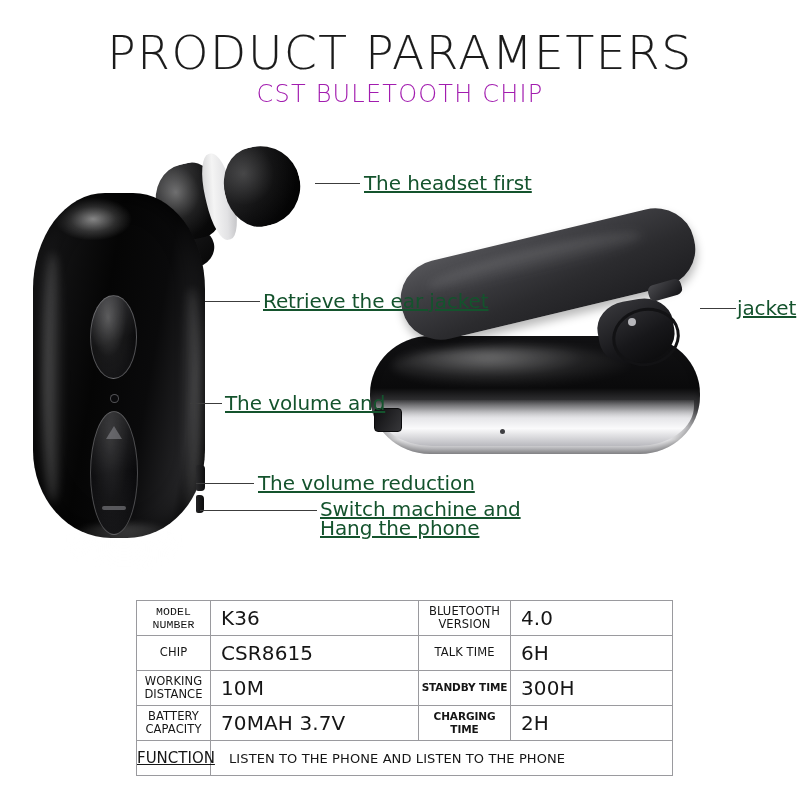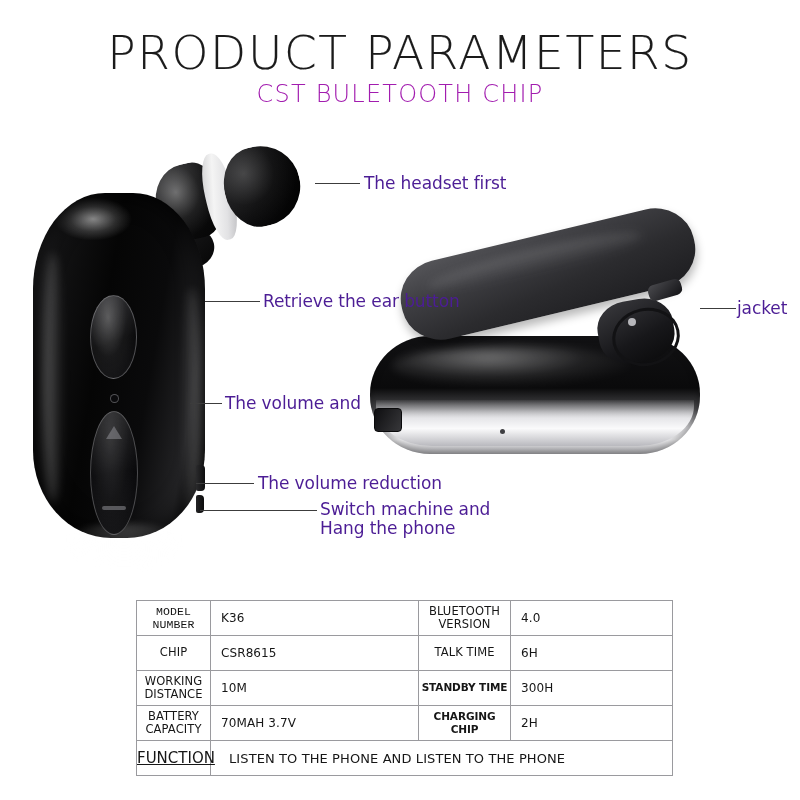--- a/index.html
+++ b/index.html
@@ -47,26 +47,27 @@
     line-height: 28px;
     letter-spacing: 1.2px;
     font-weight: 300;
     color: #a21caf;
     font-family: "DejaVu Sans", sans-serif;
   }
 
   
   .callout {
     position: absolute;
-    font-size: 17px;
+    font-size: 20px;
     line-height: 19px;
-    color: #4c1d95;
+    color: #14532d;
     font-family: "DejaVu Sans", sans-serif;
     white-space: pre-line;
     letter-spacing: -0.1px;
+    text-decoration: underline;
   }
   .leader {
     position: absolute;
     height: 0;
     border-top: 1.3px solid #3c3c3c;
   }
 
   
   .prod-left {
     position: absolute;
@@ -387,21 +388,21 @@
     letter-spacing: 0.1px;
   }
   td.k.tight {
     font-size: 10.5px;
     letter-spacing: -0.1px;
     font-weight: bold;
   }
   td.v {
     text-align: left;
     padding-left: 10px;
-    font-size: 12px;
+    font-size: 20px;
     letter-spacing: 0.1px;
   }
   td.fn-label {
     text-align: center;
     font-size: 15px;
     text-decoration: underline;
   }
   td.fn-value {
     text-align: left;
     padding-left: 18px;
@@ -455,21 +456,21 @@
   </div>
 
   <div class="leader" style="left:315px; top:183px; width:45px;"></div>
   <div class="leader" style="left:205px; top:301px; width:55px;"></div>
   <div class="leader" style="left:190px; top:403px; width:32px;"></div>
   <div class="leader" style="left:196px; top:483px; width:58px;"></div>
   <div class="leader" style="left:200px; top:510px; width:117px;"></div>
   <div class="leader" style="left:700px; top:308px; width:36px;"></div>
 
   <div class="callout" style="left:364px; top:174px;">The headset first</div>
-  <div class="callout" style="left:263px; top:292px;">Retrieve the ear button</div>
+  <div class="callout" style="left:263px; top:292px;">Retrieve the ear jacket</div>
   <div class="callout" style="left:225px; top:394px;">The volume and</div>
   <div class="callout" style="left:258px; top:474px;">The volume reduction</div>
   <div class="callout" style="left: 320px; top: 500px; white-space: pre-line;">Switch machine and
 Hang the phone</div>
   <div class="callout" style="left:737px; top:299px;">jacket</div>
 
   <table class="spec-table">
     <colgroup>
       <col style="width:74px">
       <col style="width:208px">
@@ -495,21 +496,21 @@
         <td class="k" style="white-space: pre-line; margin-left: 28px;">WORKING
 DISTANCE</td>
         <td class="v">10M</td>
         <td class="k tight">STANDBY TIME</td>
         <td class="v">300H</td>
       </tr>
       <tr>
         <td class="k" style="white-space: pre-line;">BATTERY
 CAPACITY</td>
         <td class="v">70MAH  3.7V</td>
-        <td class="k tight">CHARGING CHIP</td>
+        <td class="k tight">CHARGING TIME</td>
         <td class="v">2H</td>
       </tr>
       <tr>
         <td class="fn-label">FUNCTION</td>
         <td class="fn-value" colspan="3">LISTEN TO THE PHONE AND LISTEN TO THE PHONE</td>
       </tr>
     </tbody>
   </table>
 
 </div>

